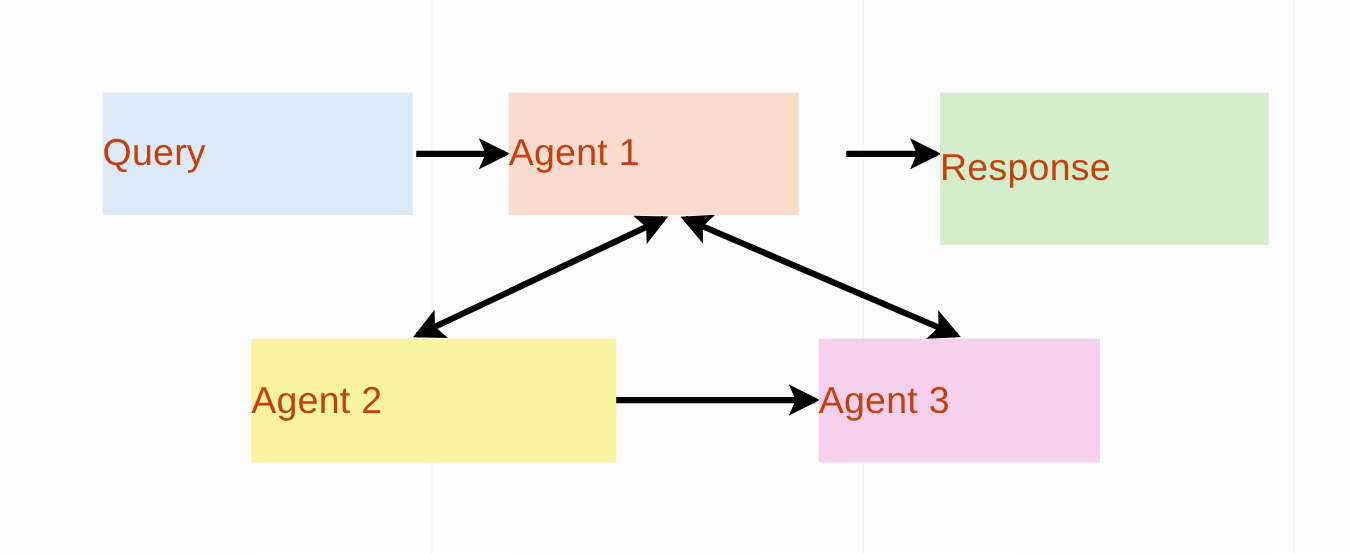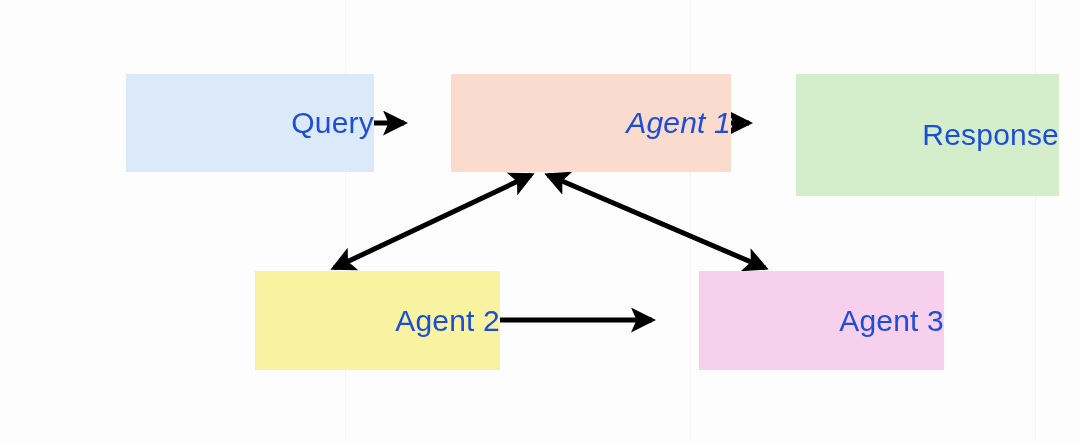--- a/index.html
+++ b/index.html
@@ -21,29 +21,28 @@
     position: absolute;
     top: 0;
     width: 1px;
     height: 443px;
     background: #f4f4f6;
   }
   .node {
     position: absolute;
     display: flex;
     align-items: center;
-    justify-content: flex-end;
+    justify-content: flex-start;
     box-sizing: border-box;
-    color: #1d4ed8;
+    color: #c2410c;
     font-size: 30px;
     font-weight: 400;
     letter-spacing: 0.2px;
     line-height: 1;
     white-space: nowrap;
-    margin-left: 44px;
   }
   #edges {
     position: absolute;
     left: 0;
     top: 0;
     width: 1080px;
     height: 443px;
     pointer-events: none;
   }
   .edge {
@@ -75,26 +74,26 @@
         <line x1="677" y1="123" x2="749" y2="123" class="edge" stroke="#000000" marker-end="url(#arrow-end)"></line>
         <line x1="531" y1="175" x2="334" y2="268" class="edge" stroke="#000000" marker-end="url(#arrow-end)" marker-start="url(#arrow-start)"></line>
         <line x1="548" y1="175" x2="765" y2="268" class="edge" stroke="#000000" marker-end="url(#arrow-end)" marker-start="url(#arrow-start)"></line>
         <line x1="455" y1="320" x2="652" y2="320" class="edge" stroke="#000000" marker-end="url(#arrow-end)" marker-start="url(#arrow-start)"></line>
       </g>
   </svg>
 
   <div class="node" style="left: 82px; top: 74px; width: 248px; height: 98px; background: rgb(220, 233, 249);">
     <span>Query</span>
   </div>
-  <div class="node" style="left: 407px; top: 74px; width: 280px; height: 98px; background: rgb(250, 219, 205); font-style: italic;">
+  <div class="node" style="left: 407px; top: 74px; width: 232px; height: 98px; background: rgb(250, 219, 205);">
     <span>Agent 1</span>
   </div>
   <div class="node" style="left: 752px; top: 74px; width: 263px; height: 122px; background: rgb(212, 237, 203);">
     <span>Response</span>
   </div>
-  <div class="node" style="left: 211px; top: 271px; width: 245px; height: 99px; background: rgb(247, 243, 160);">
+  <div class="node" style="left: 201px; top: 271px; width: 292px; height: 99px; background: rgb(247, 243, 160);">
     <span>Agent 2</span>
   </div>
-  <div class="node" style="left: 655px; top: 271px; width: 245px; height: 99px; background: rgb(246, 208, 237);">
+  <div class="node" style="left: 655px; top: 271px; width: 225px; height: 99px; background: rgb(246, 208, 237);">
     <span>Agent 3</span>
   </div>
 
 </div>
 
 </body></html>

